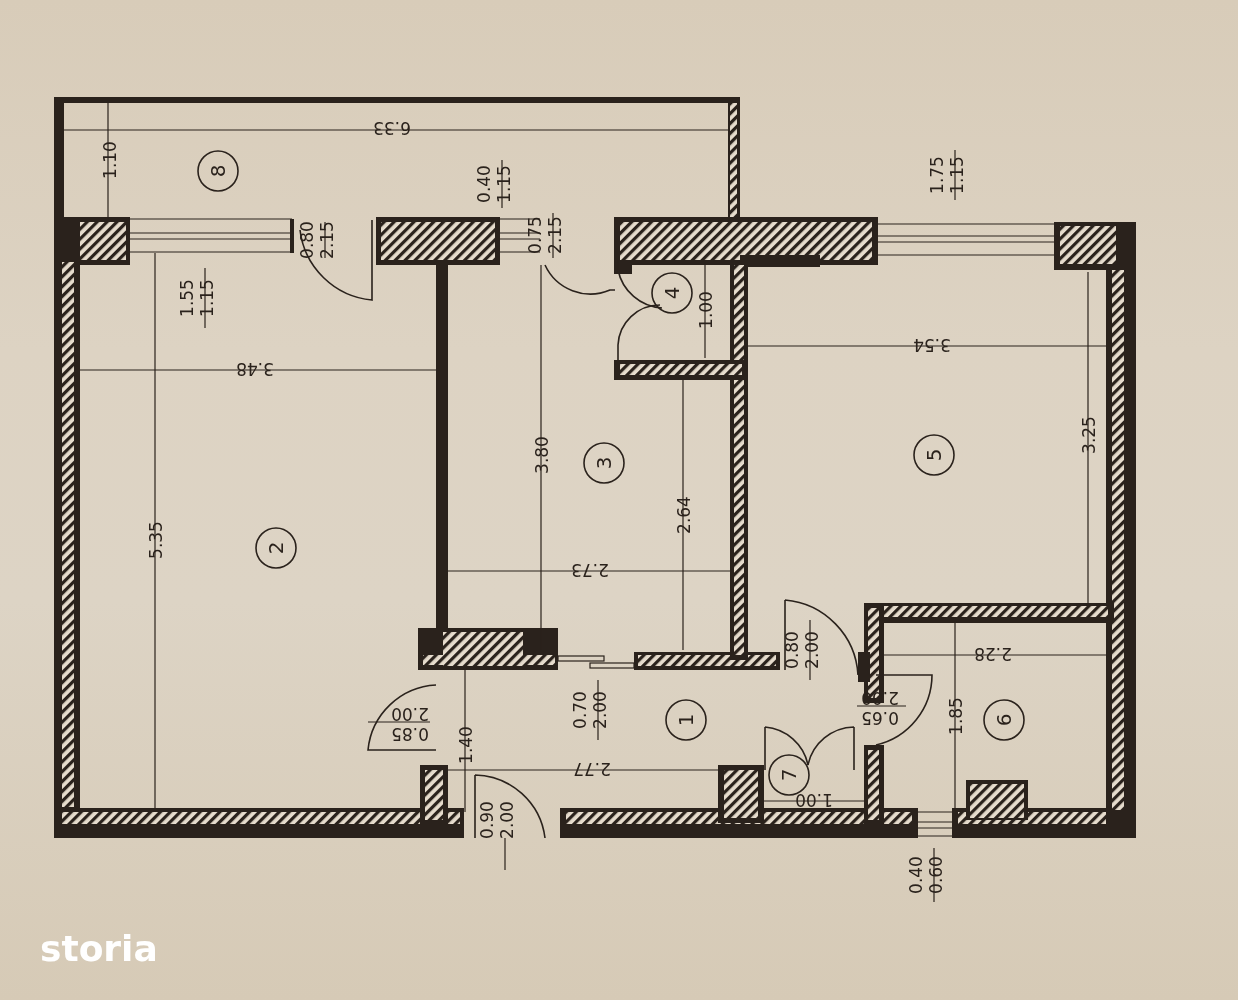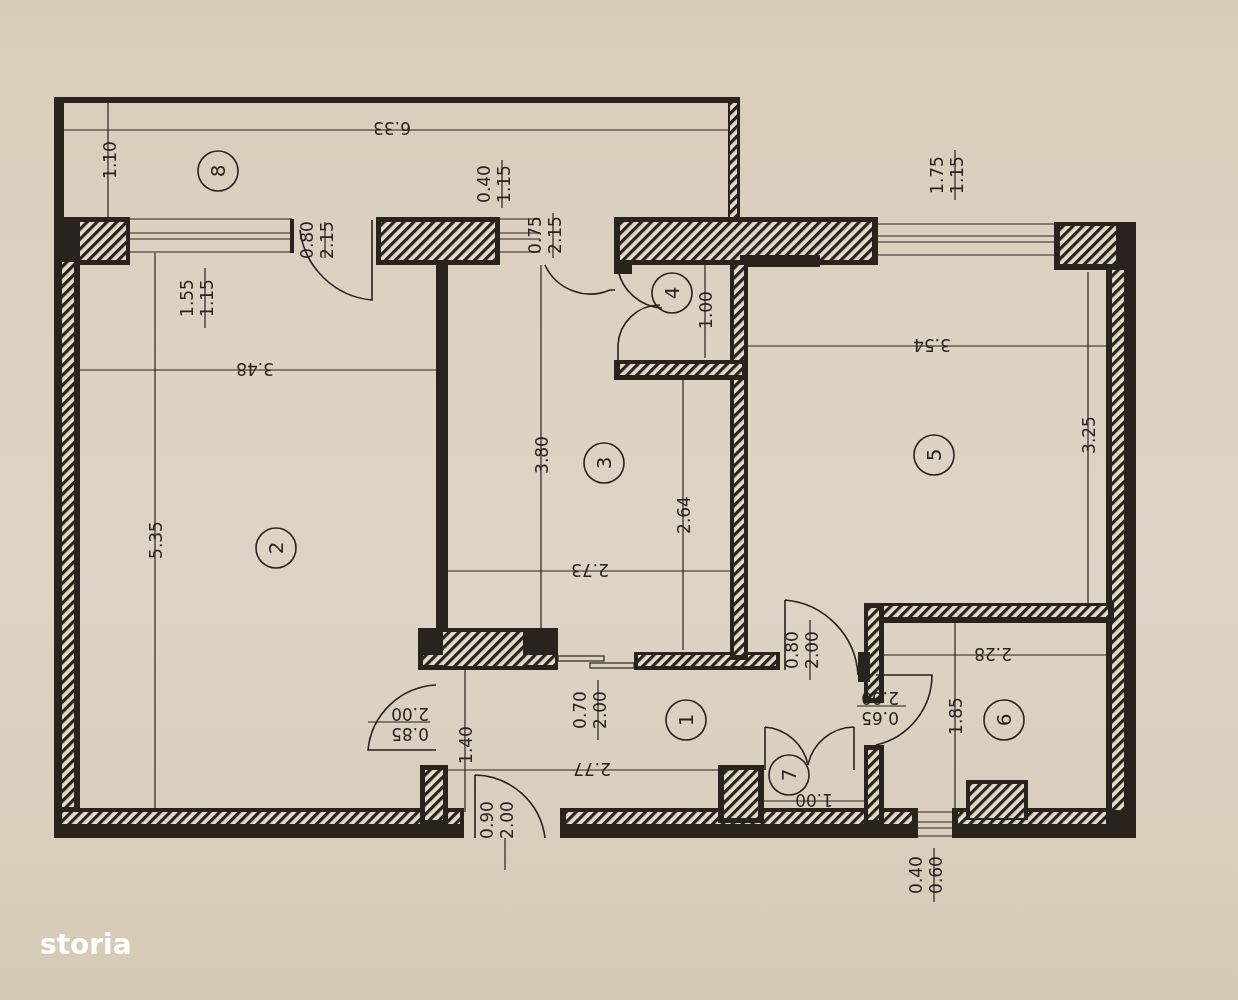--- a/index.html
+++ b/index.html
@@ -16,21 +16,21 @@
     .wall { fill: #2a221c; }
     .hatch { fill: url(#hatch); }
     .line { stroke: #2a221c; stroke-width: 1.6; fill: none; }
     .thin { stroke: #2a221c; stroke-width: 1.2; fill: none; }
     .dimtext { font-family: "DejaVu Sans", sans-serif; font-size: 17px; fill: #2a221c; }
     .roomcircle { stroke: #2a221c; stroke-width: 1.6; fill: none; }
     .roomtext { font-family: "DejaVu Sans", sans-serif; font-size: 20px; fill: #2a221c; }
     .logo {
       position: absolute; left: 40px; top: 928px;
       font-family: "DejaVu Sans", sans-serif; font-weight: bold;
-      font-size: 28px; color: #ffffff; letter-spacing: 0px;
+      font-size: 36px; color: #ffffff; letter-spacing: 0px;
     }
   </style>
 </head>
 <body>
 
 <div class="page">
 <svg class="plan" width="1238" height="1000" viewBox="0 0 1238 1000">
   <defs>
     <pattern id="hatch" patternUnits="userSpaceOnUse" width="7" height="7" patternTransform="rotate(45)">
       <rect width="7" height="7" fill="#e6dccd"></rect>

